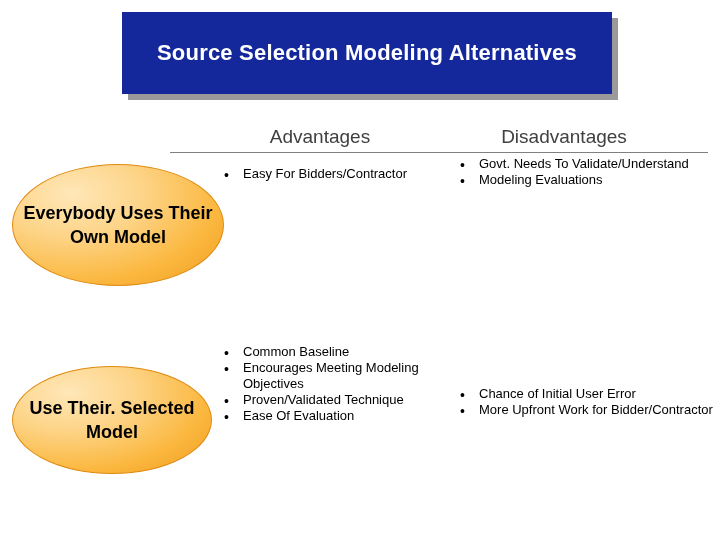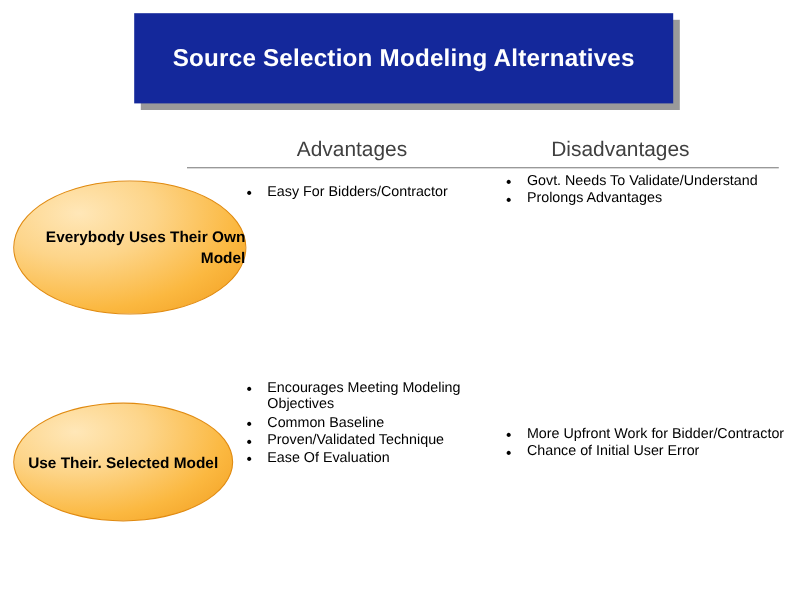--- a/index.html
+++ b/index.html
@@ -75,24 +75,24 @@
     position: absolute;
     border-radius: 50%;
     background: radial-gradient(ellipse at 28% 24%, #ffe7b8 0%, #fdd58a 32%, #fbb840 68%, #f09a1c 100%);
     border: 1px solid #e08a10;
     display: flex;
     align-items: center;
     justify-content: center;
     box-sizing: border-box;
   }
   .ellipse-label {
-    font-size: 14px;
+    font-size: 18px;
     font-weight: bold;
     color: #000000;
-    text-align: right;
+    text-align: center;
     line-height: 1.35;
   }
   #ellipse-1 {
     left: 12px;
     top: 164px;
     width: 212px;
     height: 122px;
   }
   #ellipse-2 {
     left: 12px;
@@ -145,30 +145,30 @@
 <div class="ellipse" id="ellipse-1">
   <div class="ellipse-label">Everybody Uses Their Own Model</div>
 </div>
 
 <ul class="bullets" id="adv-1">
   <li>Easy For Bidders/Contractor</li>
 </ul>
 
 <ul class="bullets" id="dis-1">
   <li>Govt. Needs To Validate/Understand</li>
-  <li>Prolongs Advantages</li>
+  <li>Modeling Evaluations</li>
 </ul>
 
 <div class="ellipse" id="ellipse-2">
   <div class="ellipse-label">Use Their. Selected Model</div>
 </div>
 
 <ul class="bullets" id="adv-2">
+  <li>Common Baseline</li>
   <li>Encourages Meeting Modeling Objectives</li>
-  <li>Common Baseline</li>
   <li>Proven/Validated Technique</li>
   <li>Ease Of Evaluation</li>
 </ul>
 
 <ul class="bullets" id="dis-2">
+  <li>Chance of Initial User Error</li>
   <li>More Upfront Work for Bidder/Contractor</li>
-  <li>Chance of Initial User Error</li>
 </ul>
 
 </body></html>

